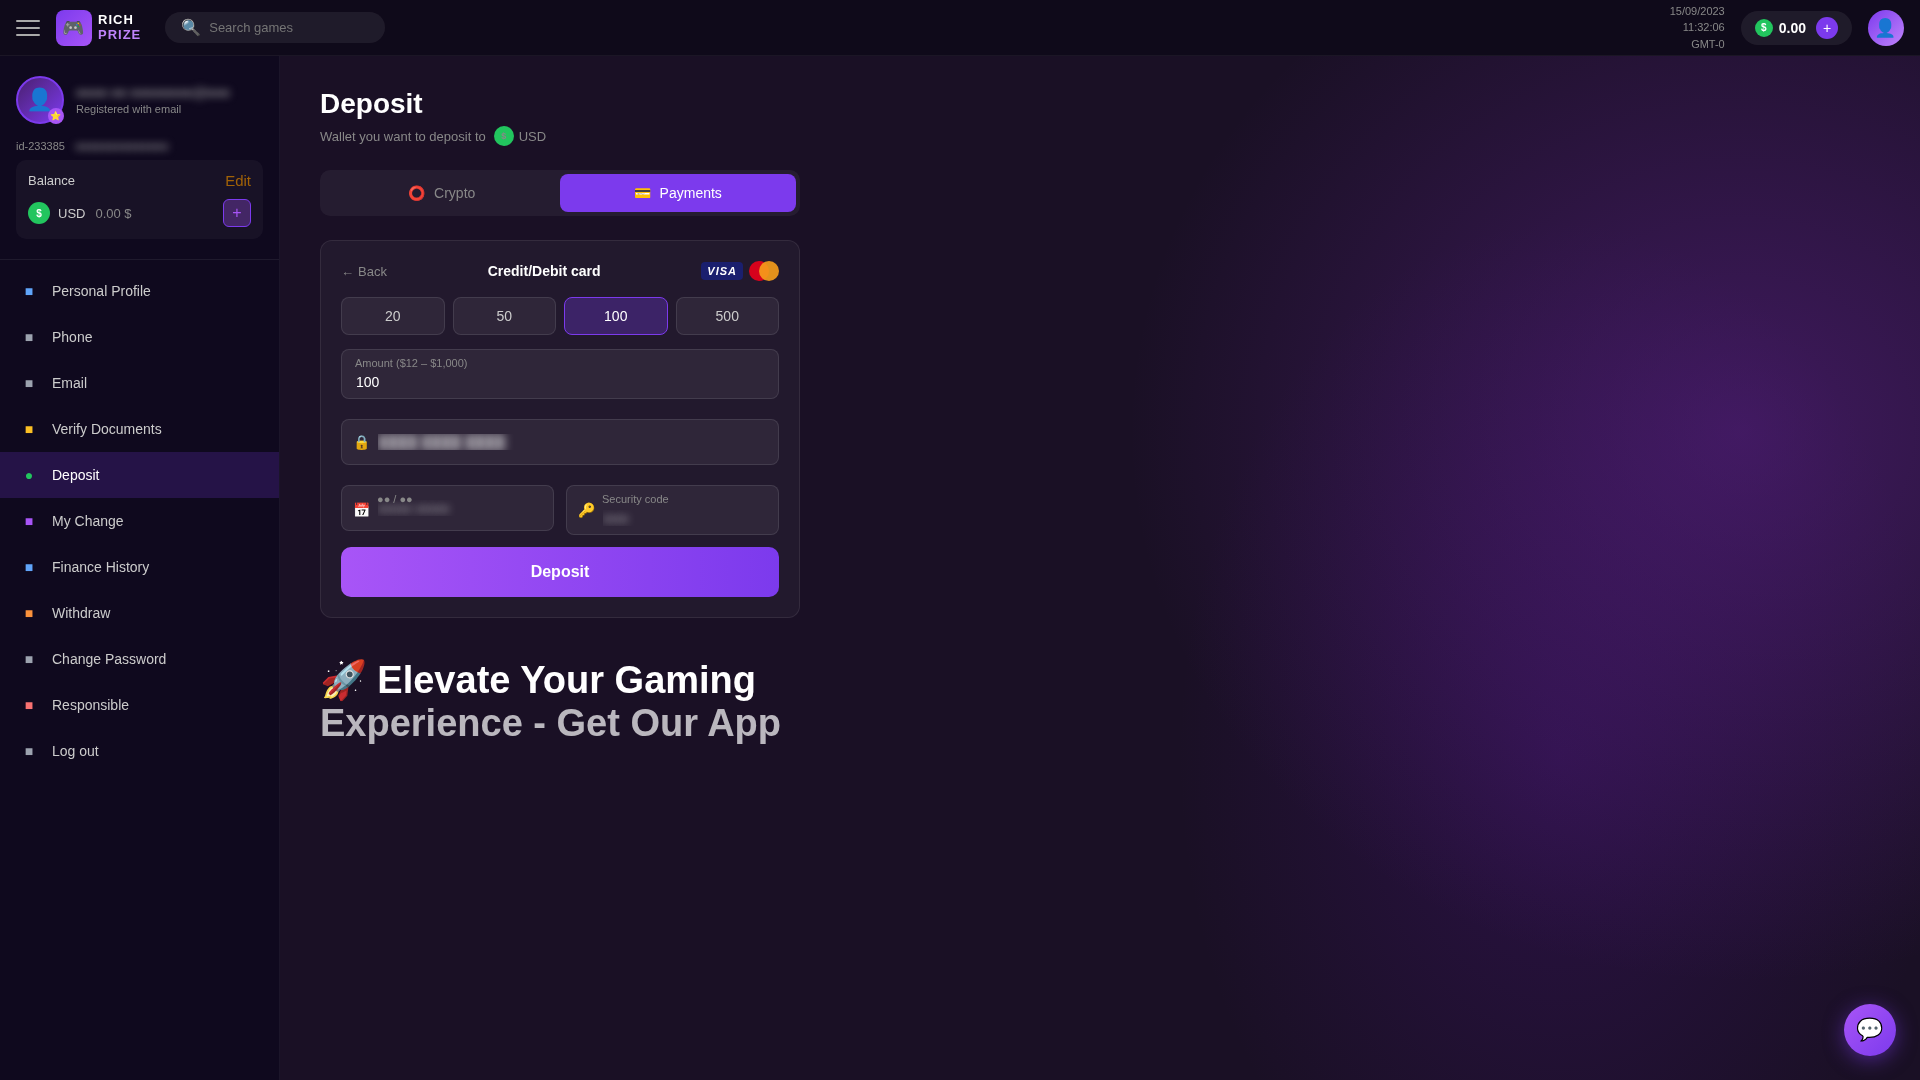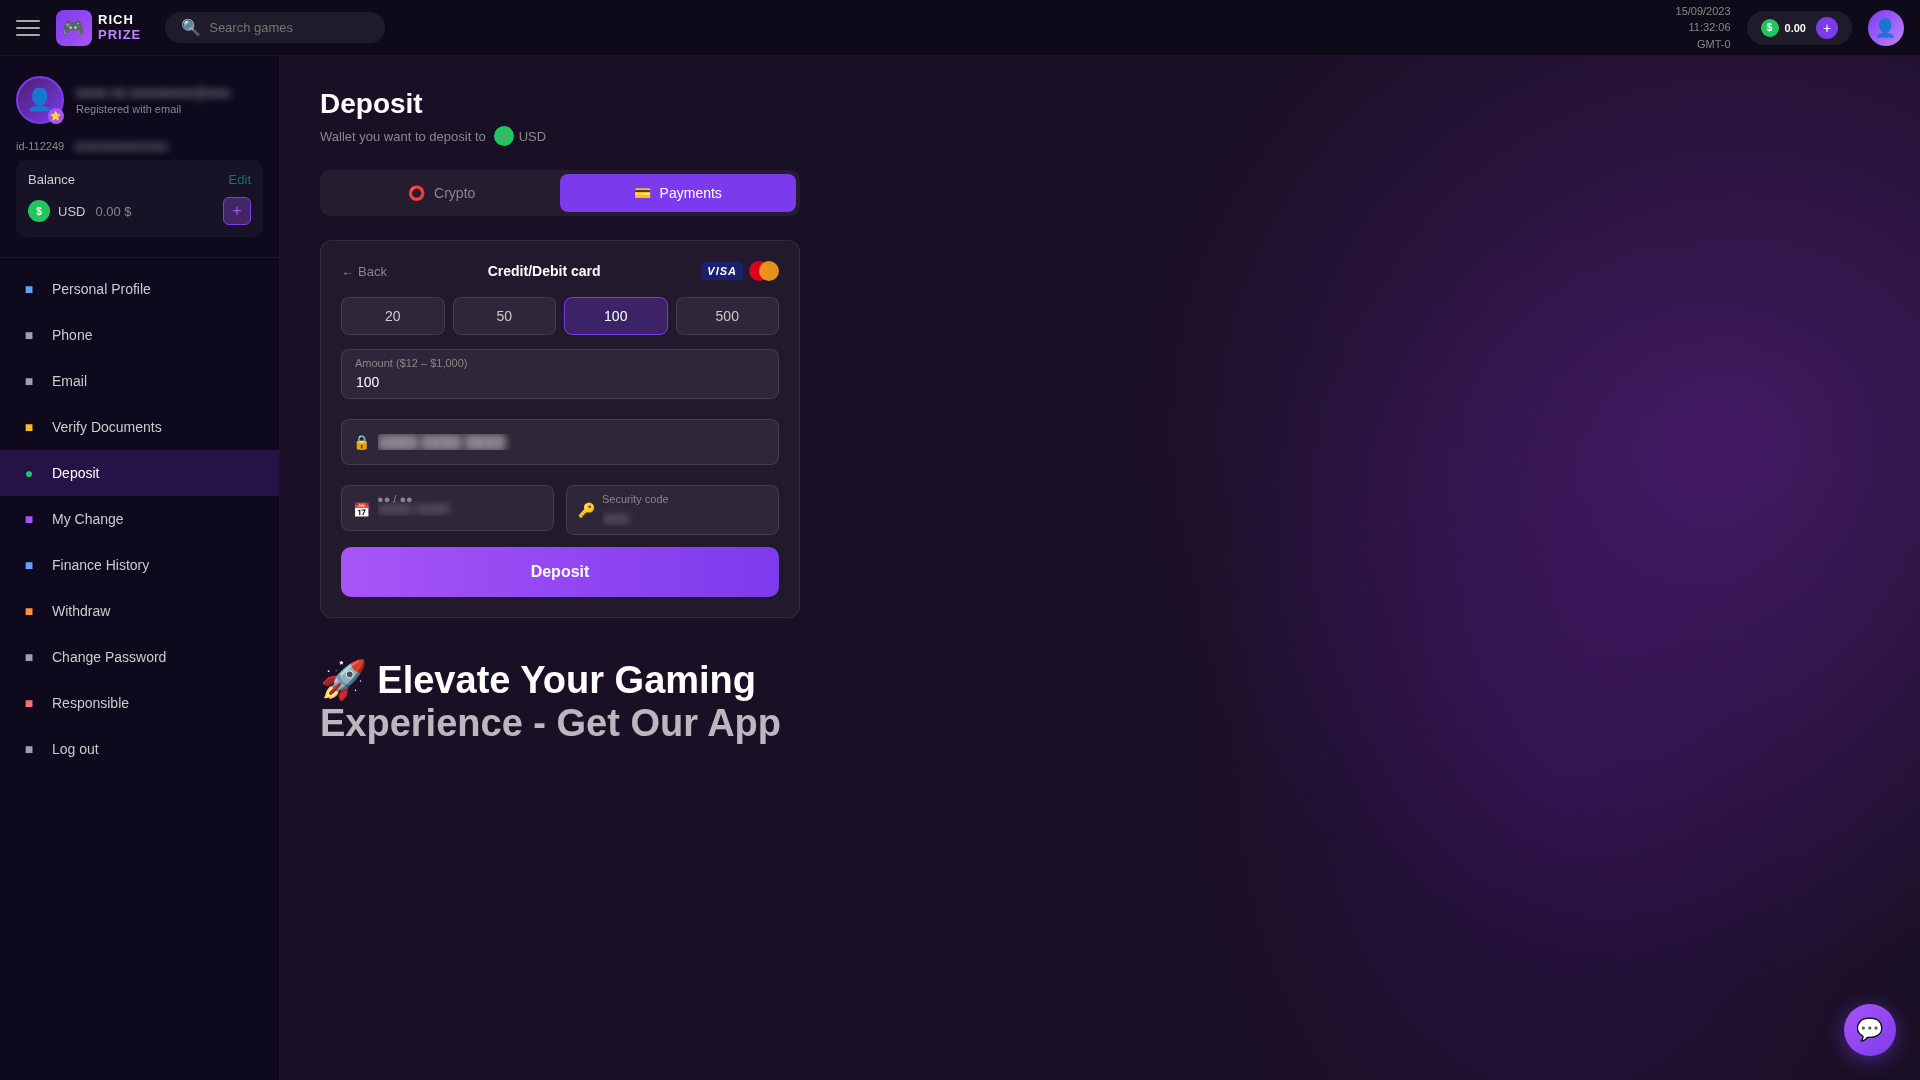--- a/index.html
+++ b/index.html
@@ -125,21 +125,21 @@
       background: #22c55e;
       border-radius: 50%;
       display: flex;
       align-items: center;
       justify-content: center;
       font-size: 10px;
       font-weight: bold;
       color: #fff;
     }
     .nav-balance-amount {
-      font-size: 11px;
+      font-size: 14px;
       font-weight: 600;
     }
     .nav-balance-add {
       width: 22px;
       height: 22px;
       background: #7c3aed;
       border-radius: 50%;
       display: flex;
       align-items: center;
       justify-content: center;
@@ -240,22 +240,22 @@
       display: flex;
       justify-content: space-between;
       align-items: center;
       margin-bottom: 10px;
     }
     .balance-title {
       font-size: 13px;
       color: #ccc;
     }
     .balance-edit {
-      font-size: 13px;
-      color: #0f766e;
+      font-size: 15px;
+      color: #a16207;
       cursor: pointer;
     }
     .balance-row {
       display: flex;
       align-items: center;
       gap: 8px;
     }
     .balance-currency-icon {
       width: 22px;
       height: 22px;
@@ -652,21 +652,21 @@
         <div class="user-avatar">
           👤
           <div class="user-badge">⭐</div>
         </div>
         <div class="user-details">
           <div class="user-email blurred-text">●●●● ●● ●●●●●●●●@●●●</div>
           <div class="user-registered">Registered with email</div>
         </div>
       </div>
       <div style="margin-bottom:6px;">
-        <span class="user-id">id-112249</span>
+        <span class="user-id">id-233385</span>
         <span class="blurred-text" style="font-size:11px; margin-left:6px;">●●●●●●●●●●●●●●</span>
       </div>
 
       <div class="balance-section">
         <div class="balance-header">
           <span class="balance-title">Balance</span>
           <span class="balance-edit">Edit</span>
         </div>
         <div class="balance-row">
           <div class="balance-currency-icon">$</div>

